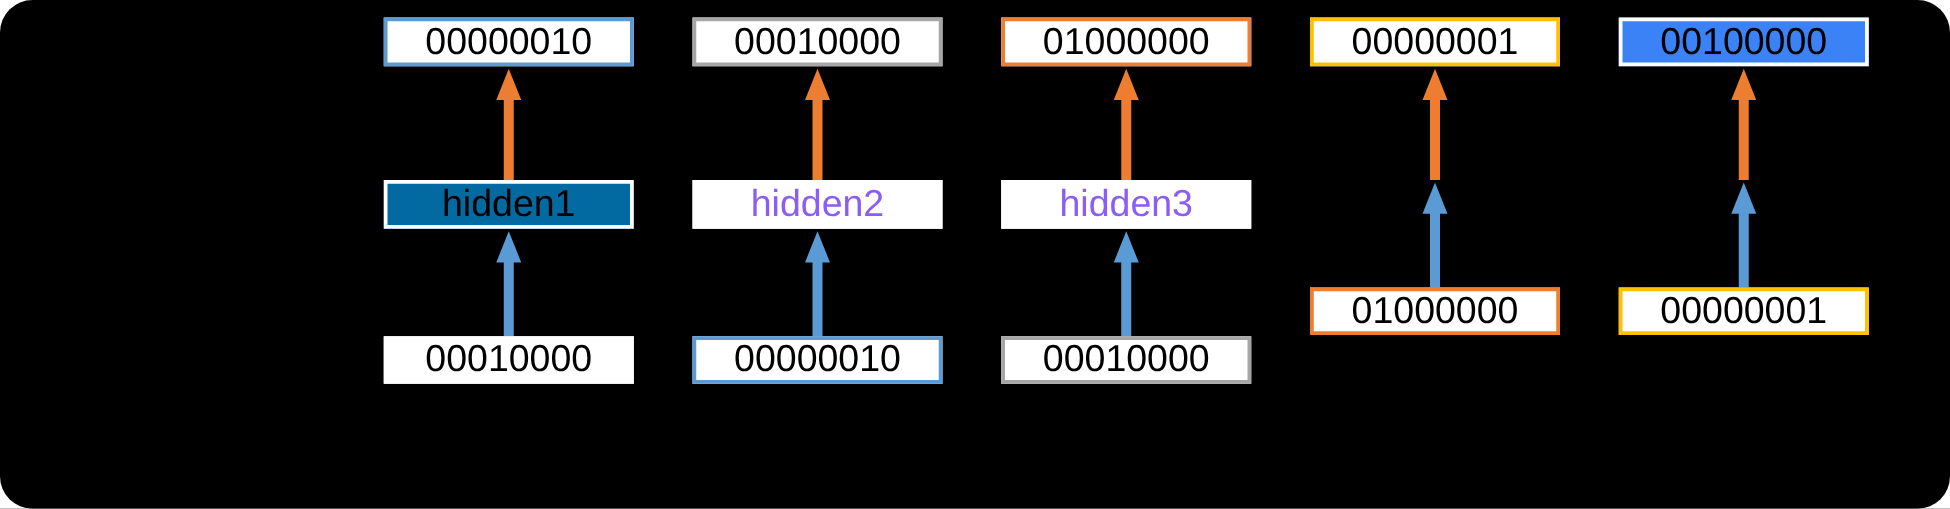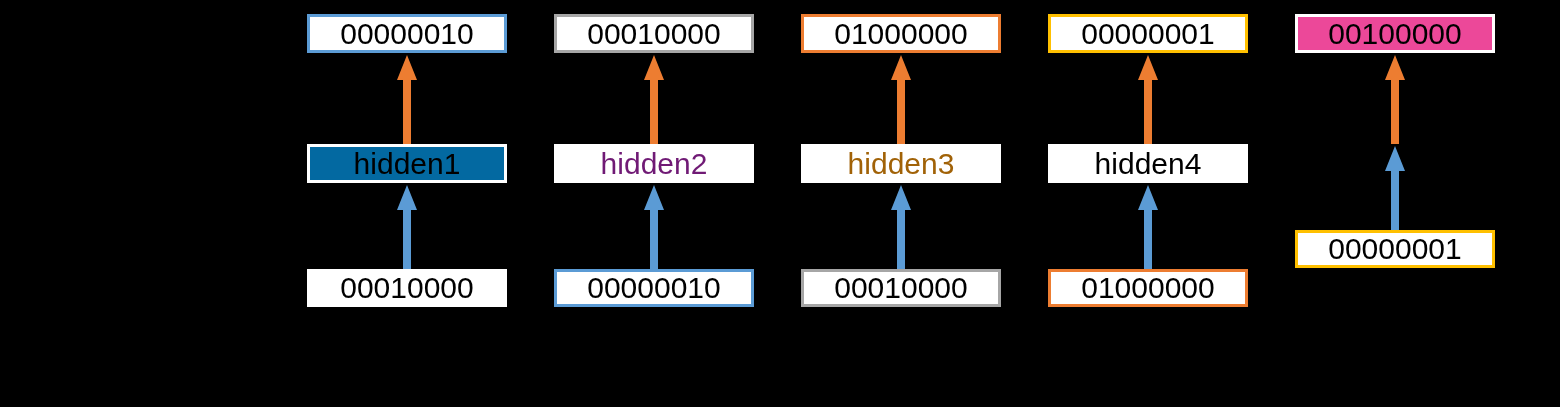--- a/index.html
+++ b/index.html
@@ -37,72 +37,71 @@
     font-size: 30px;
     line-height: 1;
     white-space: nowrap;
   }
   .box.input-box { height: 38px; }
   .arrow { display: block; flex: 0 0 auto; }
 </style>
 </head>
 <body>
 
-<div class="canvas" style="background-color: rgb(0, 0, 0);">
+<div class="canvas" style="background-color: rgb(0, 0, 0); border-radius: 26px;">
 
   <div class="column">
     <div class="box output-box" style="border-color: rgb(91, 155, 213); background-color: rgb(255, 255, 255); color: rgb(0, 0, 0);">00000010</div>
     <svg class="arrow" width="24" height="91" viewBox="0 0 24 91" style="color: rgb(237, 125, 49);">
       <path d="M12 2 L22 27 L16 27 L16 91 L8 91 L8 27 L2 27 Z" fill="currentColor"></path>
     </svg>
     <div class="box hidden-box" style="border-color: rgb(255, 255, 255); background-color: #0369a1; color: rgb(0, 0, 0);">hidden1</div>
     <svg class="arrow" width="24" height="86" viewBox="0 0 24 86" style="color: rgb(91, 155, 213);">
       <path d="M12 2 L22 27 L16 27 L16 86 L8 86 L8 27 L2 27 Z" fill="currentColor"></path>
     </svg>
     <div class="box input-box" style="border-color: rgb(255, 255, 255); background-color: rgb(255, 255, 255); color: rgb(0, 0, 0);">00010000</div>
   </div>
 
   <div class="column">
     <div class="box output-box" style="border-color: rgb(166, 166, 166); background-color: rgb(255, 255, 255); color: rgb(0, 0, 0);">00010000</div>
     <svg class="arrow" width="24" height="91" viewBox="0 0 24 91" style="color: rgb(237, 125, 49);">
       <path d="M12 2 L22 27 L16 27 L16 91 L8 91 L8 27 L2 27 Z" fill="currentColor"></path>
     </svg>
-    <div class="box hidden-box" style="border-color: rgb(255, 255, 255); background-color: rgb(255, 255, 255); color: #701a75;">hidden2</div>
+    <div class="box hidden-box" style="border-color: rgb(255, 255, 255); background-color: rgb(255, 255, 255); color: #8b5cf6;">hidden2</div>
     <svg class="arrow" width="24" height="86" viewBox="0 0 24 86" style="color: rgb(91, 155, 213);">
       <path d="M12 2 L22 27 L16 27 L16 86 L8 86 L8 27 L2 27 Z" fill="currentColor"></path>
     </svg>
     <div class="box input-box" style="border-color: rgb(91, 155, 213); background-color: rgb(255, 255, 255); color: rgb(0, 0, 0);">00000010</div>
   </div>
 
   <div class="column">
     <div class="box output-box" style="border-color: rgb(237, 125, 49); background-color: rgb(255, 255, 255); color: rgb(0, 0, 0);">01000000</div>
     <svg class="arrow" width="24" height="91" viewBox="0 0 24 91" style="color: rgb(237, 125, 49);">
       <path d="M12 2 L22 27 L16 27 L16 91 L8 91 L8 27 L2 27 Z" fill="currentColor"></path>
     </svg>
-    <div class="box hidden-box" style="border-color: rgb(255, 255, 255); background-color: rgb(255, 255, 255); color: #a16207;">hidden3</div>
+    <div class="box hidden-box" style="border-color: rgb(255, 255, 255); background-color: rgb(255, 255, 255); color: #8b5cf6;">hidden3</div>
     <svg class="arrow" width="24" height="86" viewBox="0 0 24 86" style="color: rgb(91, 155, 213);">
       <path d="M12 2 L22 27 L16 27 L16 86 L8 86 L8 27 L2 27 Z" fill="currentColor"></path>
     </svg>
     <div class="box input-box" style="border-color: rgb(166, 166, 166); background-color: rgb(255, 255, 255); color: rgb(0, 0, 0);">00010000</div>
   </div>
 
   <div class="column">
     <div class="box output-box" style="border-color: rgb(255, 192, 0); background-color: rgb(255, 255, 255); color: rgb(0, 0, 0);">00000001</div>
     <svg class="arrow" width="24" height="91" viewBox="0 0 24 91" style="color: rgb(237, 125, 49);">
       <path d="M12 2 L22 27 L16 27 L16 91 L8 91 L8 27 L2 27 Z" fill="currentColor"></path>
     </svg>
-    <div class="box hidden-box" style="border-color: rgb(255, 255, 255); background-color: rgb(255, 255, 255); color: rgb(0, 0, 0);">hidden4</div>
     <svg class="arrow" width="24" height="86" viewBox="0 0 24 86" style="color: rgb(91, 155, 213);">
       <path d="M12 2 L22 27 L16 27 L16 86 L8 86 L8 27 L2 27 Z" fill="currentColor"></path>
     </svg>
     <div class="box input-box" style="border-color: rgb(237, 125, 49); background-color: rgb(255, 255, 255); color: rgb(0, 0, 0);">01000000</div>
   </div>
 
   <div class="column">
-    <div class="box output-box" style="border-color: rgb(255, 255, 255); background-color: #ec4899; color: rgb(0, 0, 0);">00100000</div>
+    <div class="box output-box" style="border-color: rgb(255, 255, 255); background-color: #3b82f6; color: rgb(0, 0, 0);">00100000</div>
     <svg class="arrow" width="24" height="91" viewBox="0 0 24 91" style="color: rgb(237, 125, 49);">
       <path d="M12 2 L22 27 L16 27 L16 91 L8 91 L8 27 L2 27 Z" fill="currentColor"></path>
     </svg>
     <svg class="arrow" width="24" height="86" viewBox="0 0 24 86" style="color: rgb(91, 155, 213);">
       <path d="M12 2 L22 27 L16 27 L16 86 L8 86 L8 27 L2 27 Z" fill="currentColor"></path>
     </svg>
     <div class="box input-box" style="border-color: rgb(255, 192, 0); background-color: rgb(255, 255, 255); color: rgb(0, 0, 0);">00000001</div>
   </div>
 
 </div>

